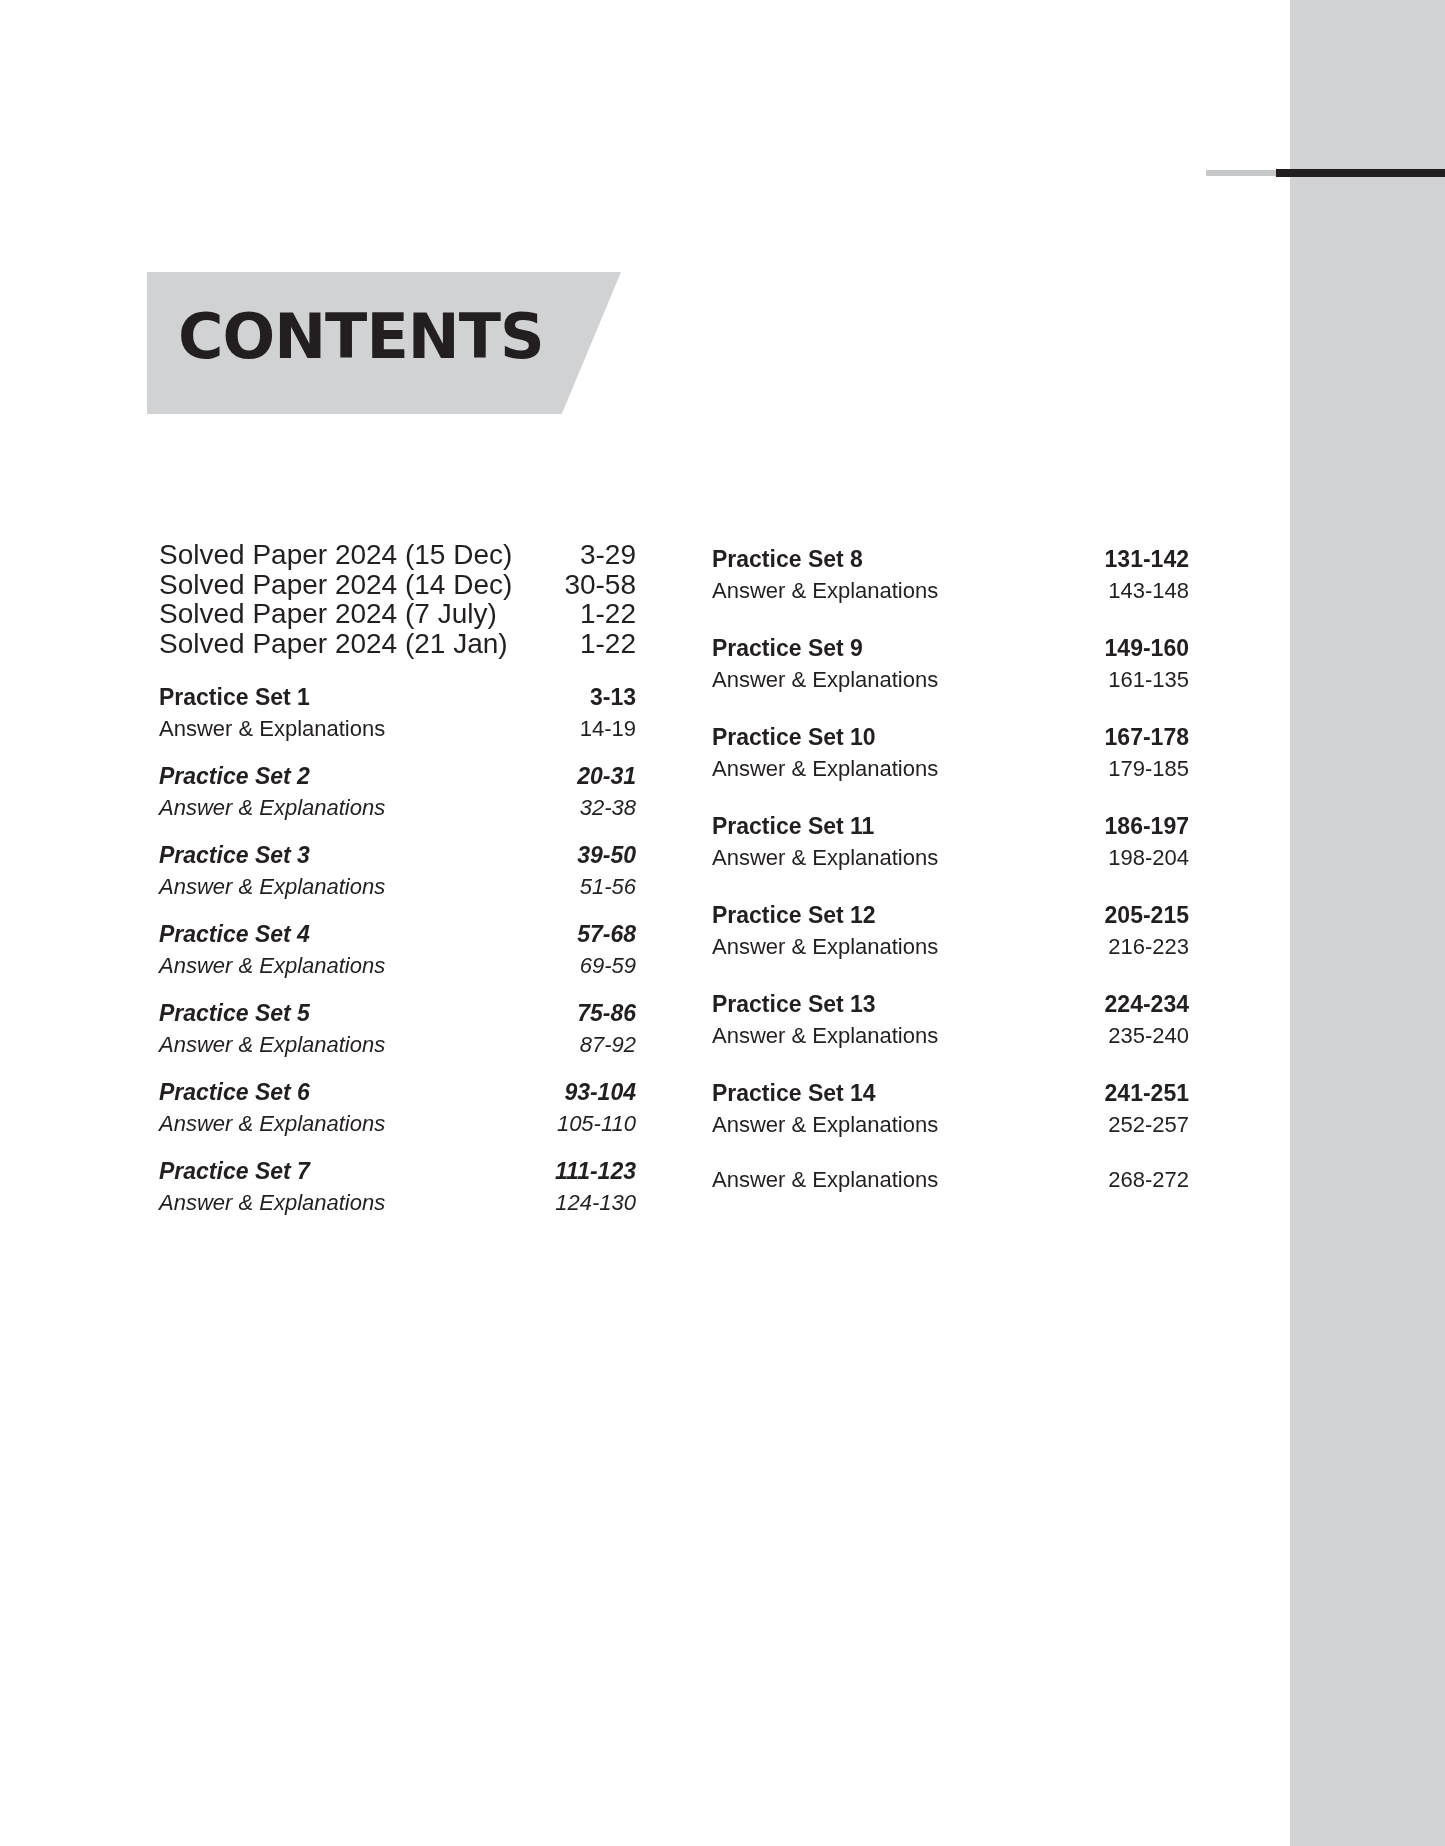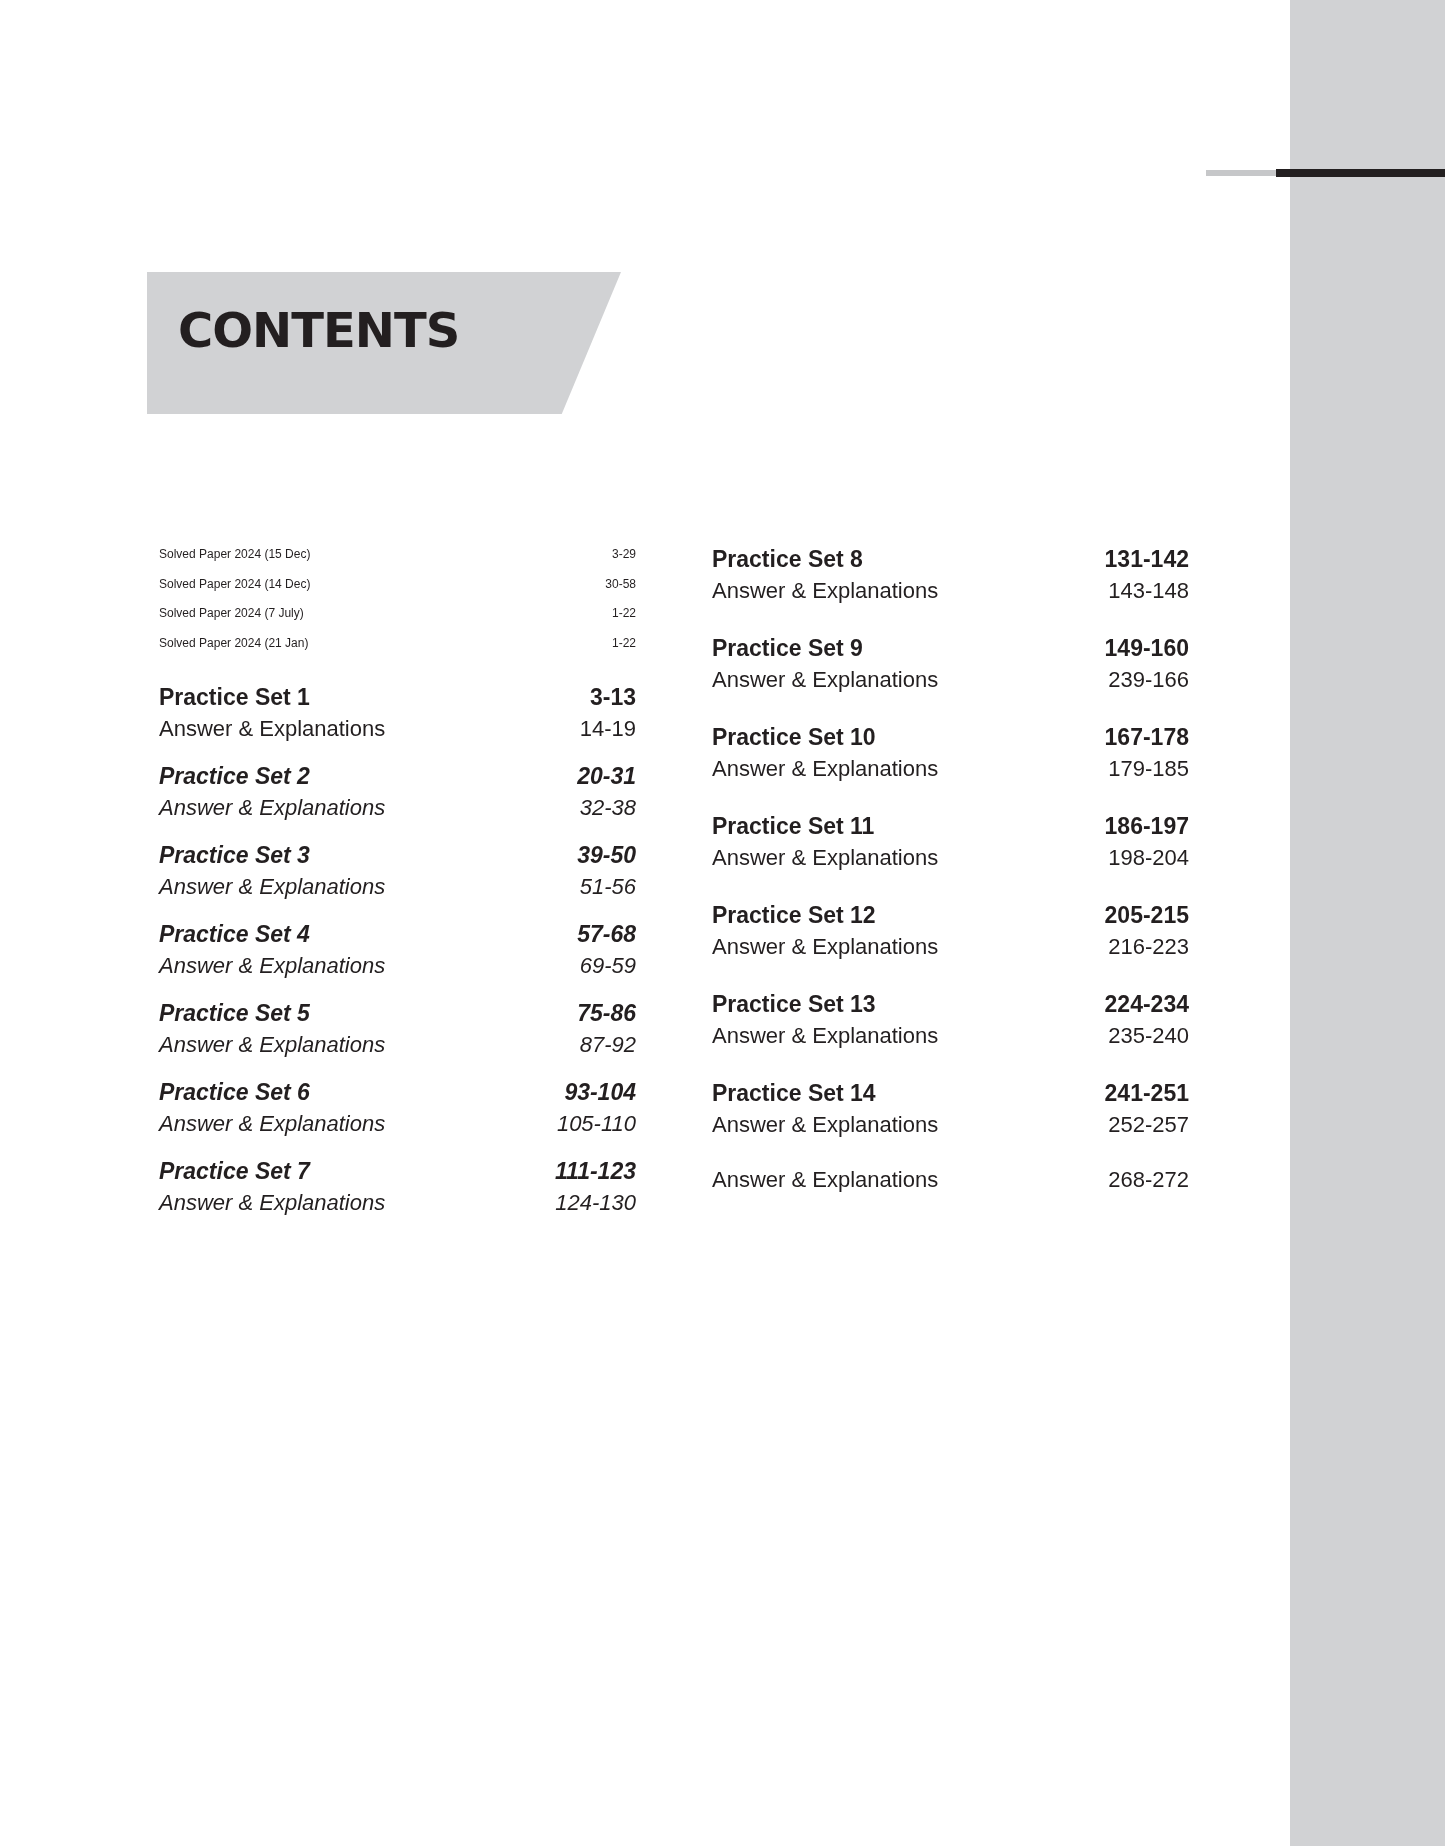--- a/index.html
+++ b/index.html
@@ -47,21 +47,21 @@
       height: 142px;
       background: #d1d2d4;
       clip-path: polygon(0 0, 100% 0, 87.5% 100%, 0 100%);
     }
     .title-text {
       position: absolute;
       left: 178px;
       top: 306px;
       font-family: "DejaVu Sans", sans-serif;
       font-weight: bold;
-      font-size: 48px;
+      font-size: 62px;
       letter-spacing: -1px;
       line-height: 1;
       color: #231f20;
     }
     .col {
       position: absolute;
       top: 540px;
     }
     .col-left {
       left: 159px;
@@ -71,21 +71,21 @@
       left: 712px;
       width: 477px;
       top: 542px;
     }
     .row {
       display: flex;
       justify-content: space-between;
       align-items: baseline;
     }
     .solved {
-      font-size: 12px;
+      font-size: 28px;
       line-height: 29.5px;
       height: 29.5px;
       justify-content: space-between;
     }
     .entry {
       margin-top: 0;
     }
     .set-title {
       font-weight: bold;
       font-size: 23px;
@@ -212,21 +212,21 @@
       <span>143-148</span>
     </div>
   </div>
   <div class="entry">
     <div class="row set-title">
       <span>Practice Set 9</span>
       <span>149-160</span>
     </div>
     <div class="row answer">
       <span>Answer &amp; Explanations</span>
-      <span>239-166</span>
+      <span>161-135</span>
     </div>
   </div>
   <div class="entry">
     <div class="row set-title">
       <span>Practice Set 10</span>
       <span>167-178</span>
     </div>
     <div class="row answer">
       <span>Answer &amp; Explanations</span>
       <span>179-185</span>

